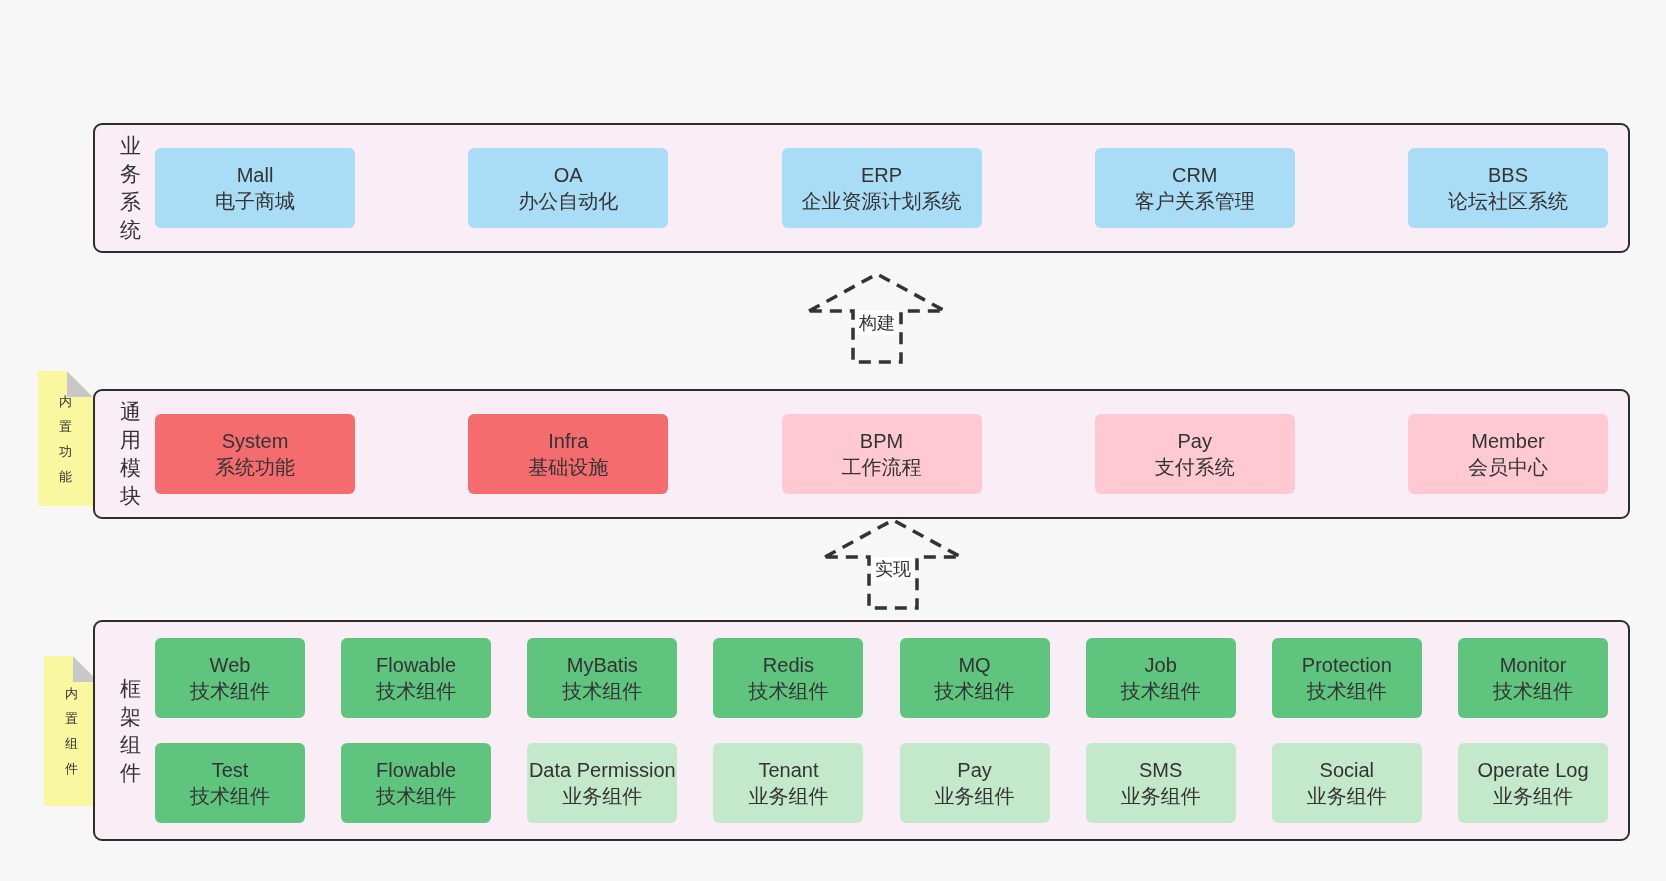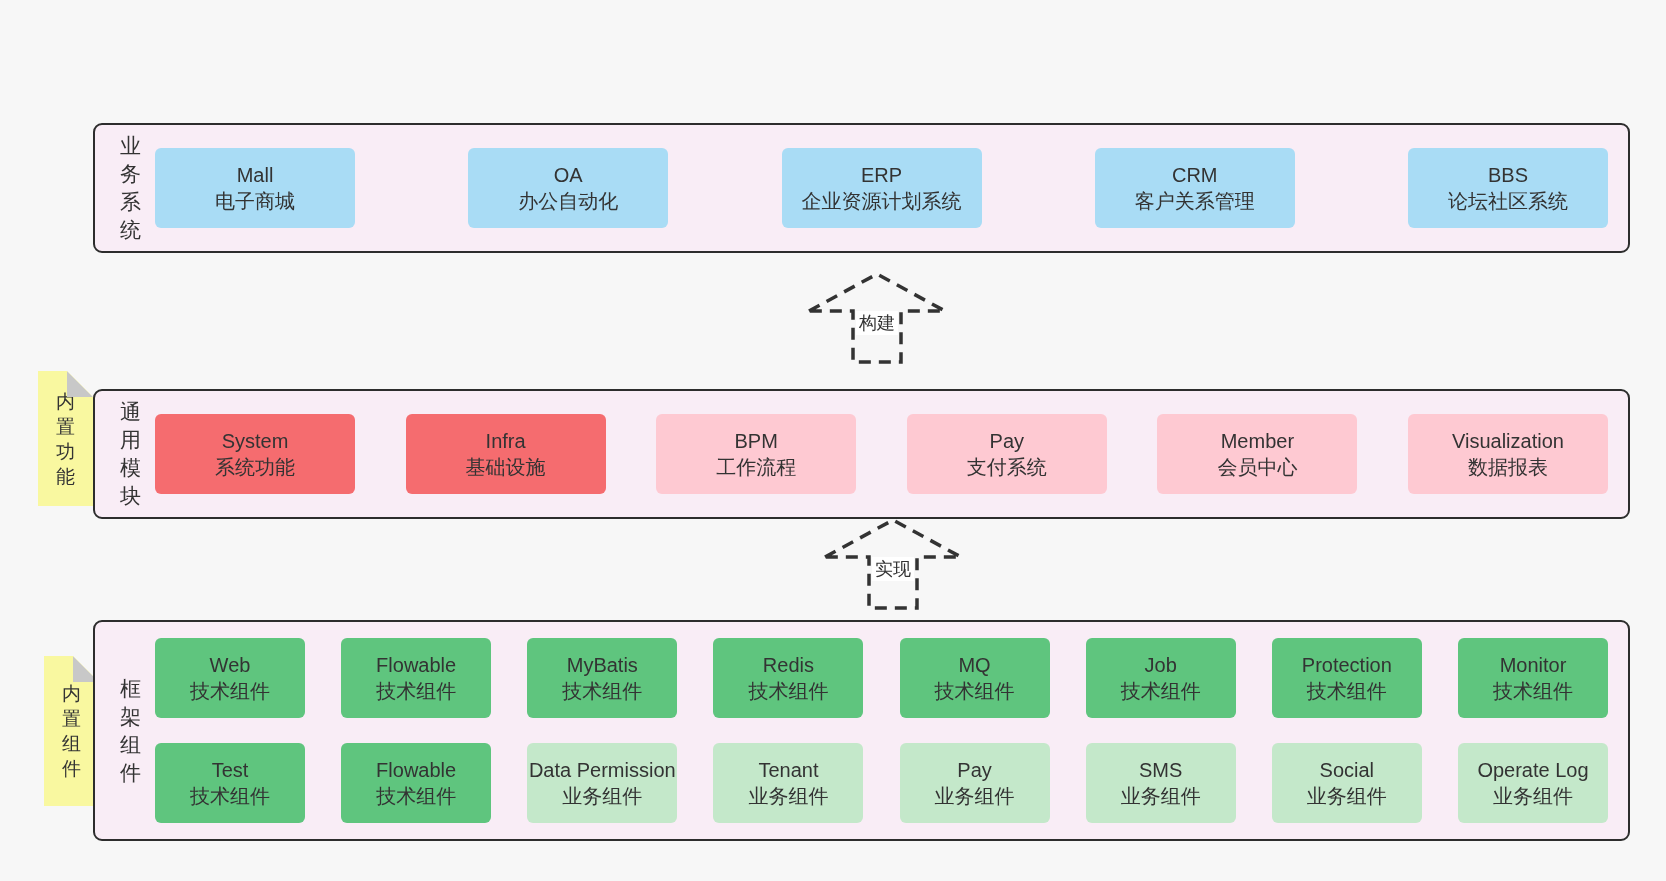--- a/index.html
+++ b/index.html
@@ -41,21 +41,21 @@
   .green{background:var(--green);}
   .green-light{background:var(--green-light);}
 
   .note{position:absolute;width:55px;background:var(--note-yellow);z-index:1;
         display:flex;align-items:center;justify-content:center;
         clip-path:polygon(0 0,calc(100% - 26px) 0,100% 26px,100% 100%,0 100%);}
   .note-1{left:38px;top:371px;height:135px;}
   .note-2{left:44px;top:656px;height:150px;}
   .note::after{content:"";position:absolute;top:0;right:0;width:0;height:0;
         border-left:26px solid var(--note-fold);border-top:26px solid transparent;}
-  .note .vtext{font-size:19px;line-height:25px;width:20px;}
+  .note .vtext{font-size:13px;line-height:25px;width:20px;}
 
   .arrow{position:absolute;width:170px;height:94px;z-index:2;}
   .arrow-1{left:792px;top:271px;}
   .arrow-2{left:808px;top:517px;}
   .arrow svg{position:absolute;left:0;top:0;}
   .arrow-label{position:absolute;left:50%;top:40px;transform:translateX(-50%);
         background:#ffffff;padding:0 3px;font-size:18px;color:var(--text);white-space:nowrap;}
 </style>
 </head>
 <body>
@@ -122,24 +122,20 @@
         <div class="bs">工作流程</div>
       </div>
       <div class="box pink w200">
         <div class="bt">Pay</div>
         <div class="bs">支付系统</div>
       </div>
       <div class="box pink w200">
         <div class="bt">Member</div>
         <div class="bs">会员中心</div>
       </div>
-      <div class="box pink w200">
-        <div class="bt">Visualization</div>
-        <div class="bs">数据报表</div>
-      </div>
     </div>
   </section>
 
   <div class="arrow arrow-2">
     <svg width="170" height="94" viewBox="0 0 170 94">
       <polygon points="17,40 85,3 153,40 109,40 109,91 61,91 61,40" fill="none" stroke="#333333" stroke-width="3.5" stroke-dasharray="12 8"></polygon>
     </svg>
     <span class="arrow-label">实现</span>
   </div>
 

